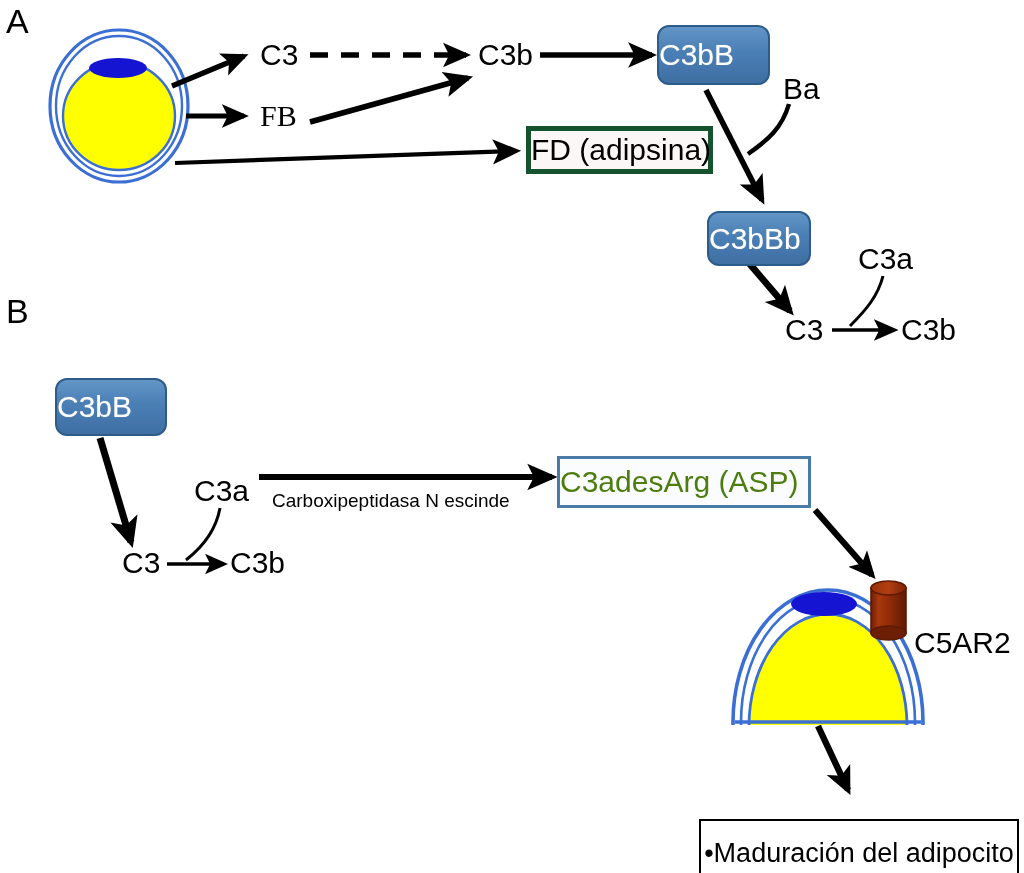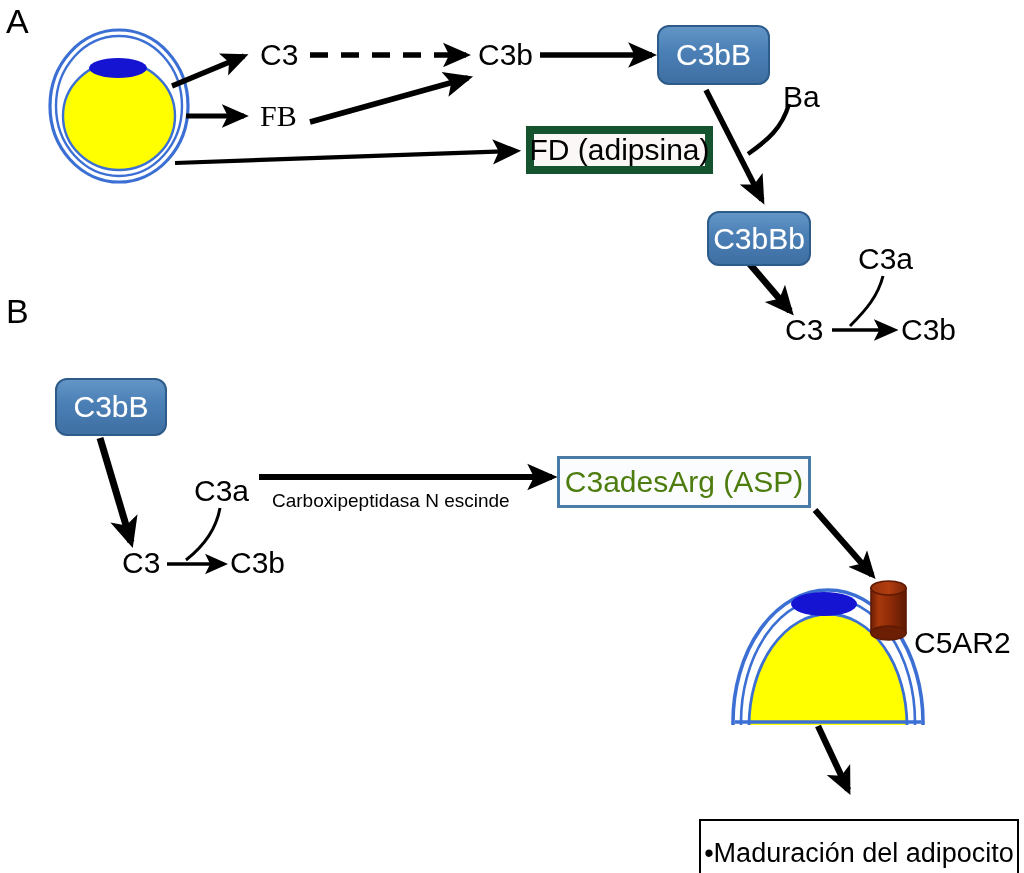--- a/index.html
+++ b/index.html
@@ -40,33 +40,32 @@
     font-size: 30px;
   }
   .small-text {
     font-size: 19px;
   }
   .box {
     position: absolute;
     box-sizing: border-box;
     display: flex;
     align-items: center;
-    justify-content: center;
     white-space: nowrap;
   }
   .box-blue {
     border-radius: 12px;
     border: 2px solid #2e5c8a;
     background: linear-gradient(to bottom, #6395c6 0%, #4a7fb5 45%, #3f6fa3 100%);
     color: #ffffff;
     font-size: 30px;
     text-shadow: 0 0 1px rgba(255,255,255,0.35);
   }
   .box-red-outline {
-    border: 8px solid #14532d;
+    border: 5px solid #14532d;
     background: #fbf7f6;
     color: #000000;
     font-size: 30px;
   }
   .box-blue-outline {
     border: 3px solid #4a7ba7;
     background: #fbfcfd;
     color: #4d7c0f;
     font-size: 30px;
   }
@@ -208,21 +207,21 @@
   <div class="lbl node-text" style="left:260px; top:40px;">C3</div>
 
   <div class="lbl node-text" style="left:260px; top:101px;font-family:Liberation Serif, serif;">FB</div>
 
   <div class="lbl node-text" style="left:478px; top:40px;">C3b</div>
 
   <div class="box box-blue" style="left:657px; top:25px; width:113px; height:60px;">
     <span>C3bB</span>
   </div>
 
-  <div class="lbl node-text" style="left:783px; top:82px;">Ba</div>
+  <div class="lbl node-text" style="left:783px; top:74px;">Ba</div>
 
   <div class="box box-red-outline" style="left:526px; top:126px; width:187px; height:48px;">
     <span>FD (adipsina)</span>
   </div>
 
   <div class="box box-blue" style="left:707px; top:211px; width:104px; height:55px;">
     <span>C3bBb</span>
   </div>
 
   <div class="lbl node-text" style="left:785px; top:315px;">C3</div>

